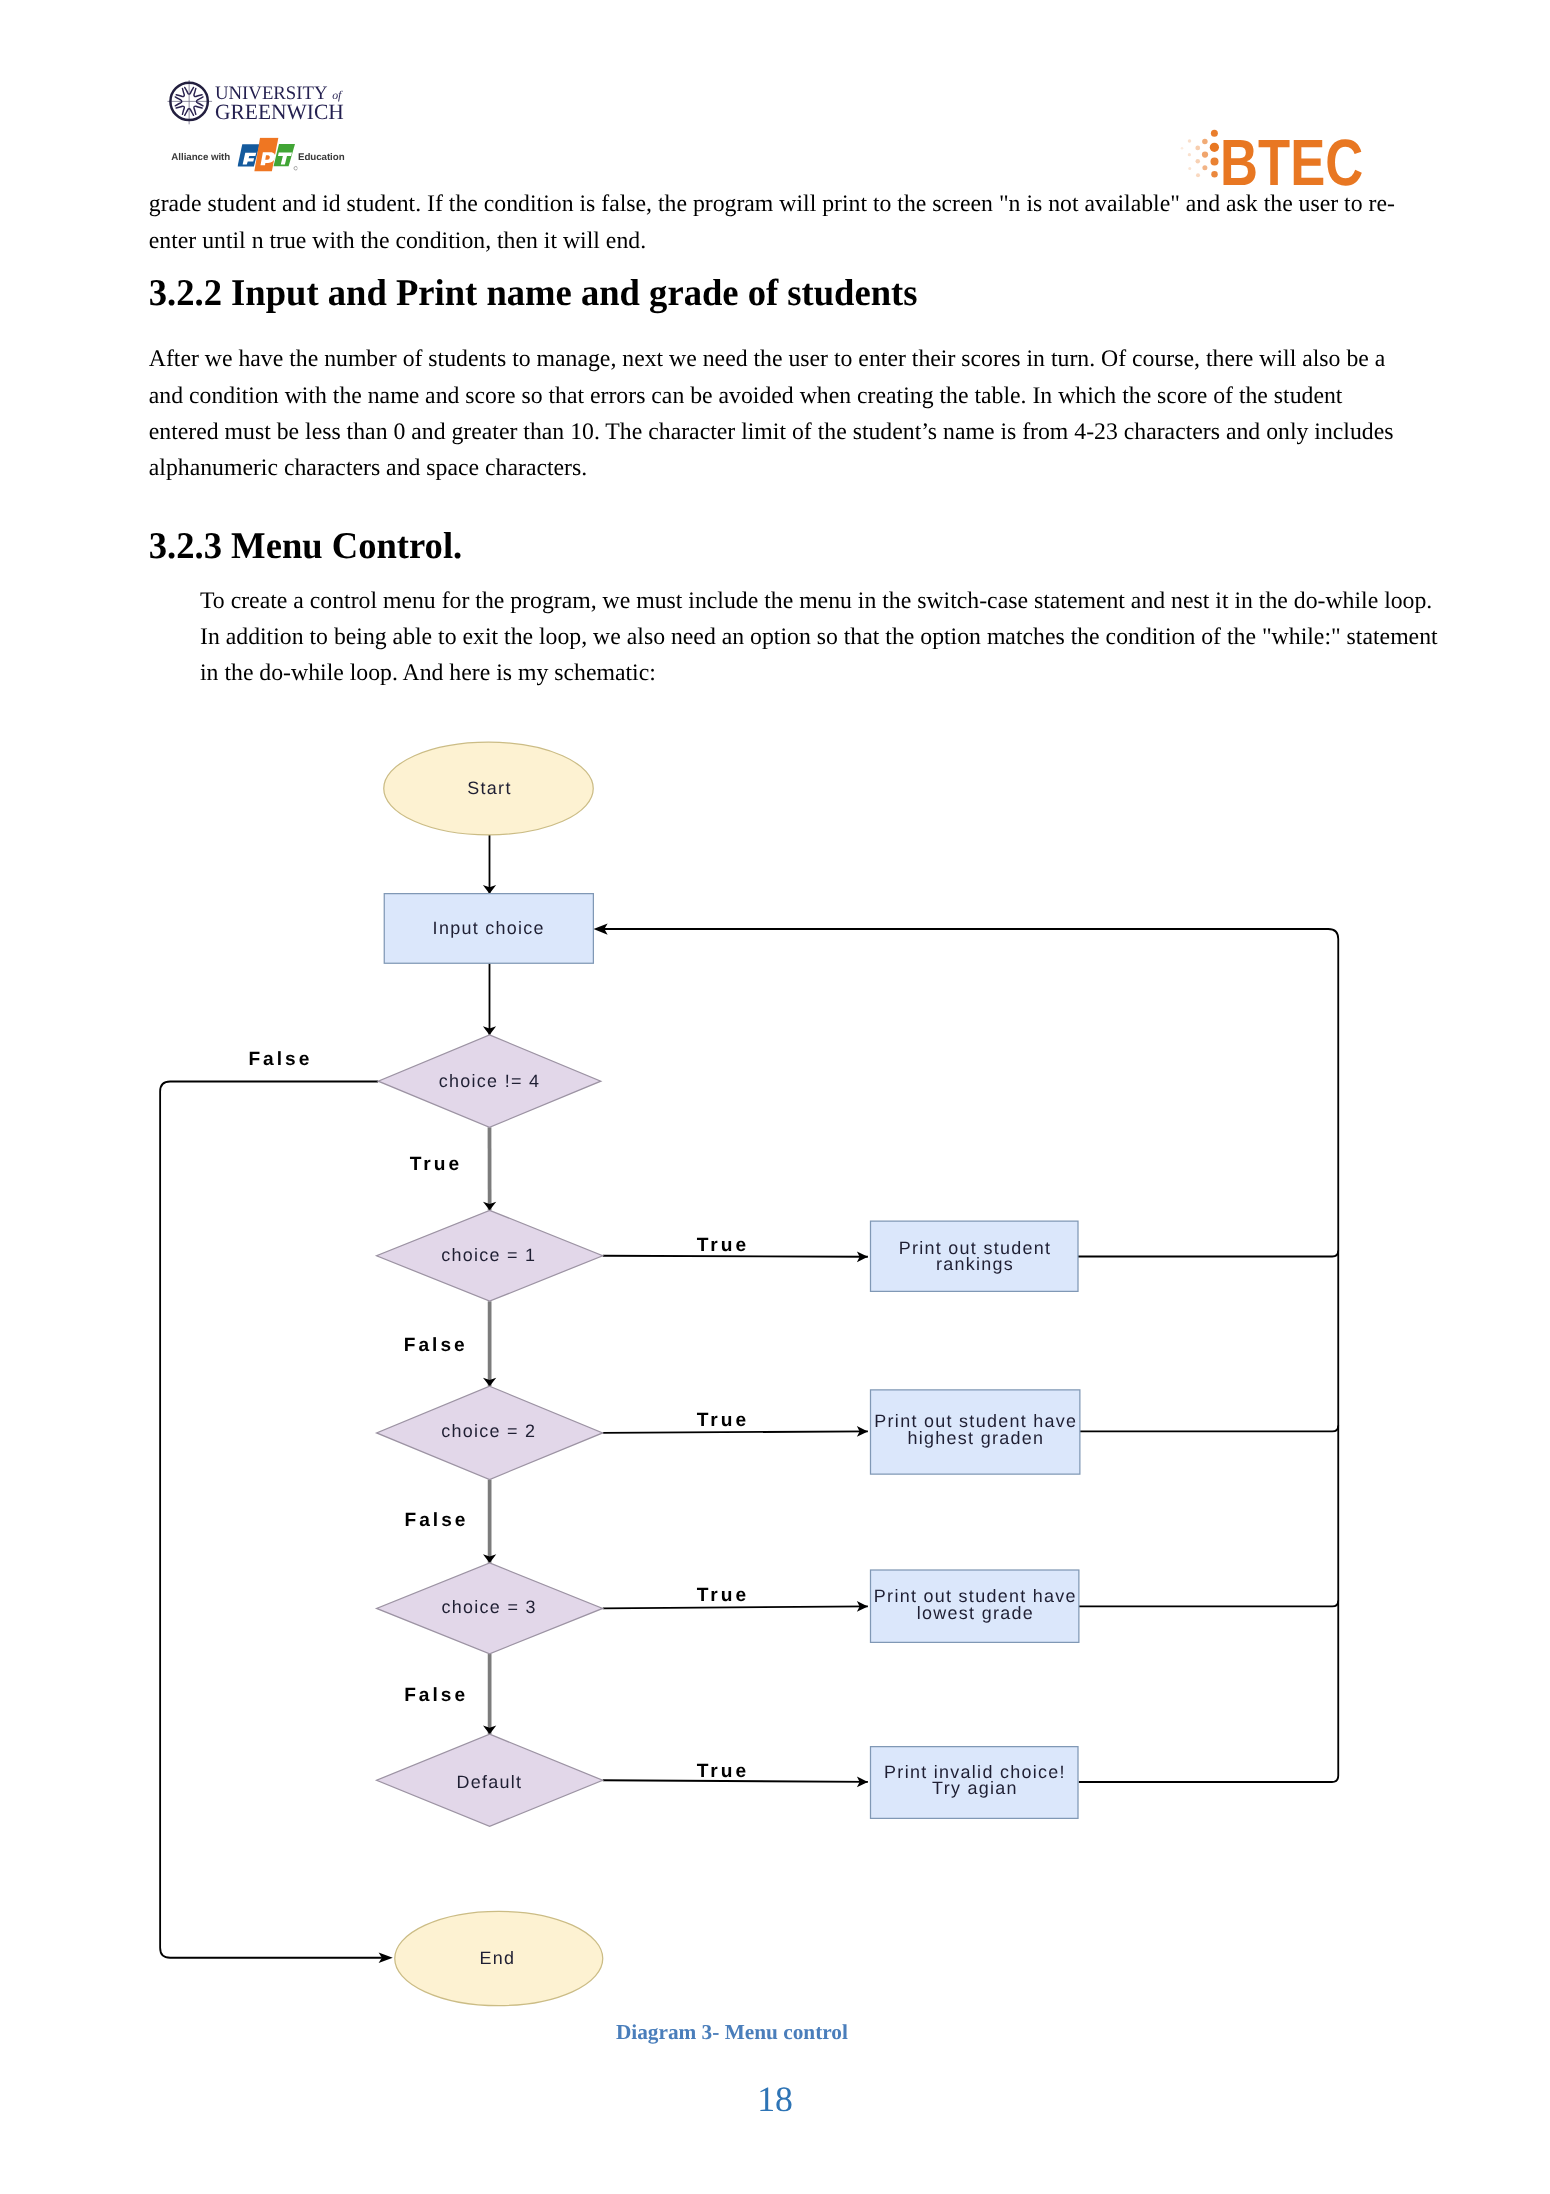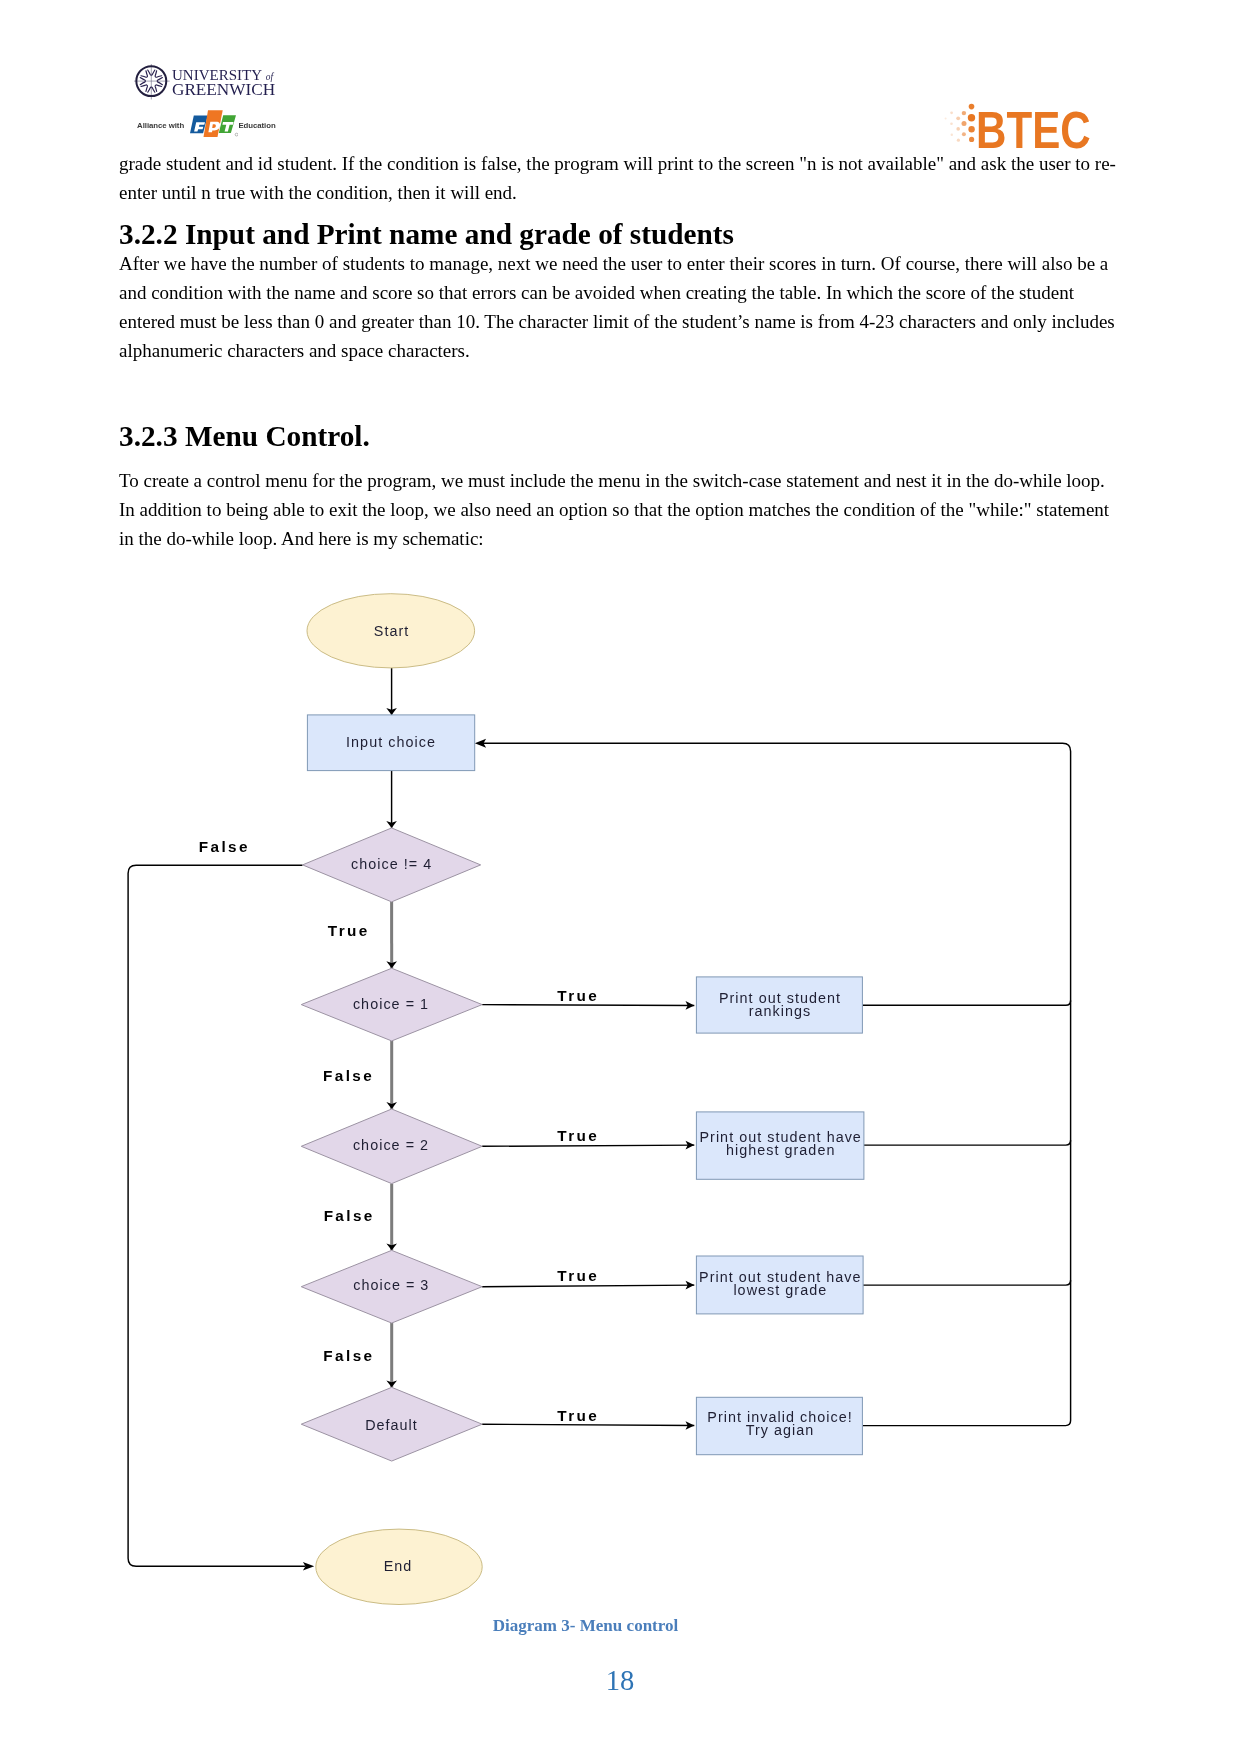--- a/index.html
+++ b/index.html
@@ -25,23 +25,23 @@
   .all-post{position:absolute;left:104.4px;top:61.9px;font-family:"Liberation Sans",sans-serif;
             font-size:7.8px;font-weight:bold;color:#3a3a3a;letter-spacing:-0.05px;line-height:0;white-space:nowrap;}
   .btec{position:absolute;left:940px;top:70px;margin-top:24px;}
   text.btec-word{font-family:"Liberation Sans",sans-serif;font-size:52.4px;font-weight:bold;
                  fill:#e87722;transform:scaleX(0.803);transform-origin:36.1px 53.7px;}
   .body-text{position:absolute;left:0;top:0;width:1240px;}
   p.para{position:absolute;left:119px;width:1003px;margin:0;font-size:19px;line-height:29.1px;color:#000;text-align:left;}
   h3.head{position:absolute;left:119px;width:1031px;margin:0;font-size:30.1px;line-height:33px;font-weight:bold;color:#000;transform:scaleX(0.973);transform-origin:0 0;}
   p.p1{top:148.6px;}
   h3.h1{top:218.2px;}
-  p.p2{top:249px;}
+  p.p2{top:273px;}
   h3.h2{top:420.0px;}
-  p.p3{top:466.1px;}
+  p.p3{top:466.1px;margin-left:41px;}
 
   svg.flow{position:absolute;left:0;top:0;width:1240px;height:1755px;overflow:visible;}
   svg.flow .n-term{fill:#fdf2d2;stroke:#cbbc85;stroke-width:1.0;}
   svg.flow .n-proc{fill:#dbe7fb;stroke:#8098b5;stroke-width:1.0;}
   svg.flow .n-dec{fill:#e2d7e9;stroke:#9c93a3;stroke-width:1.0;}
   svg.flow path.e{fill:none;stroke:#000;stroke-width:1.45;}
   svg.flow path.e.thick{stroke:#7c7c7c;stroke-width:3.0;}
   svg.flow polygon.arrowhead{fill:#000;stroke:none;}
   svg.flow text.nt{font-family:"Liberation Sans",sans-serif;font-size:14.35px;letter-spacing:1.04px;
                    fill:#1f1f33;text-anchor:middle;}

